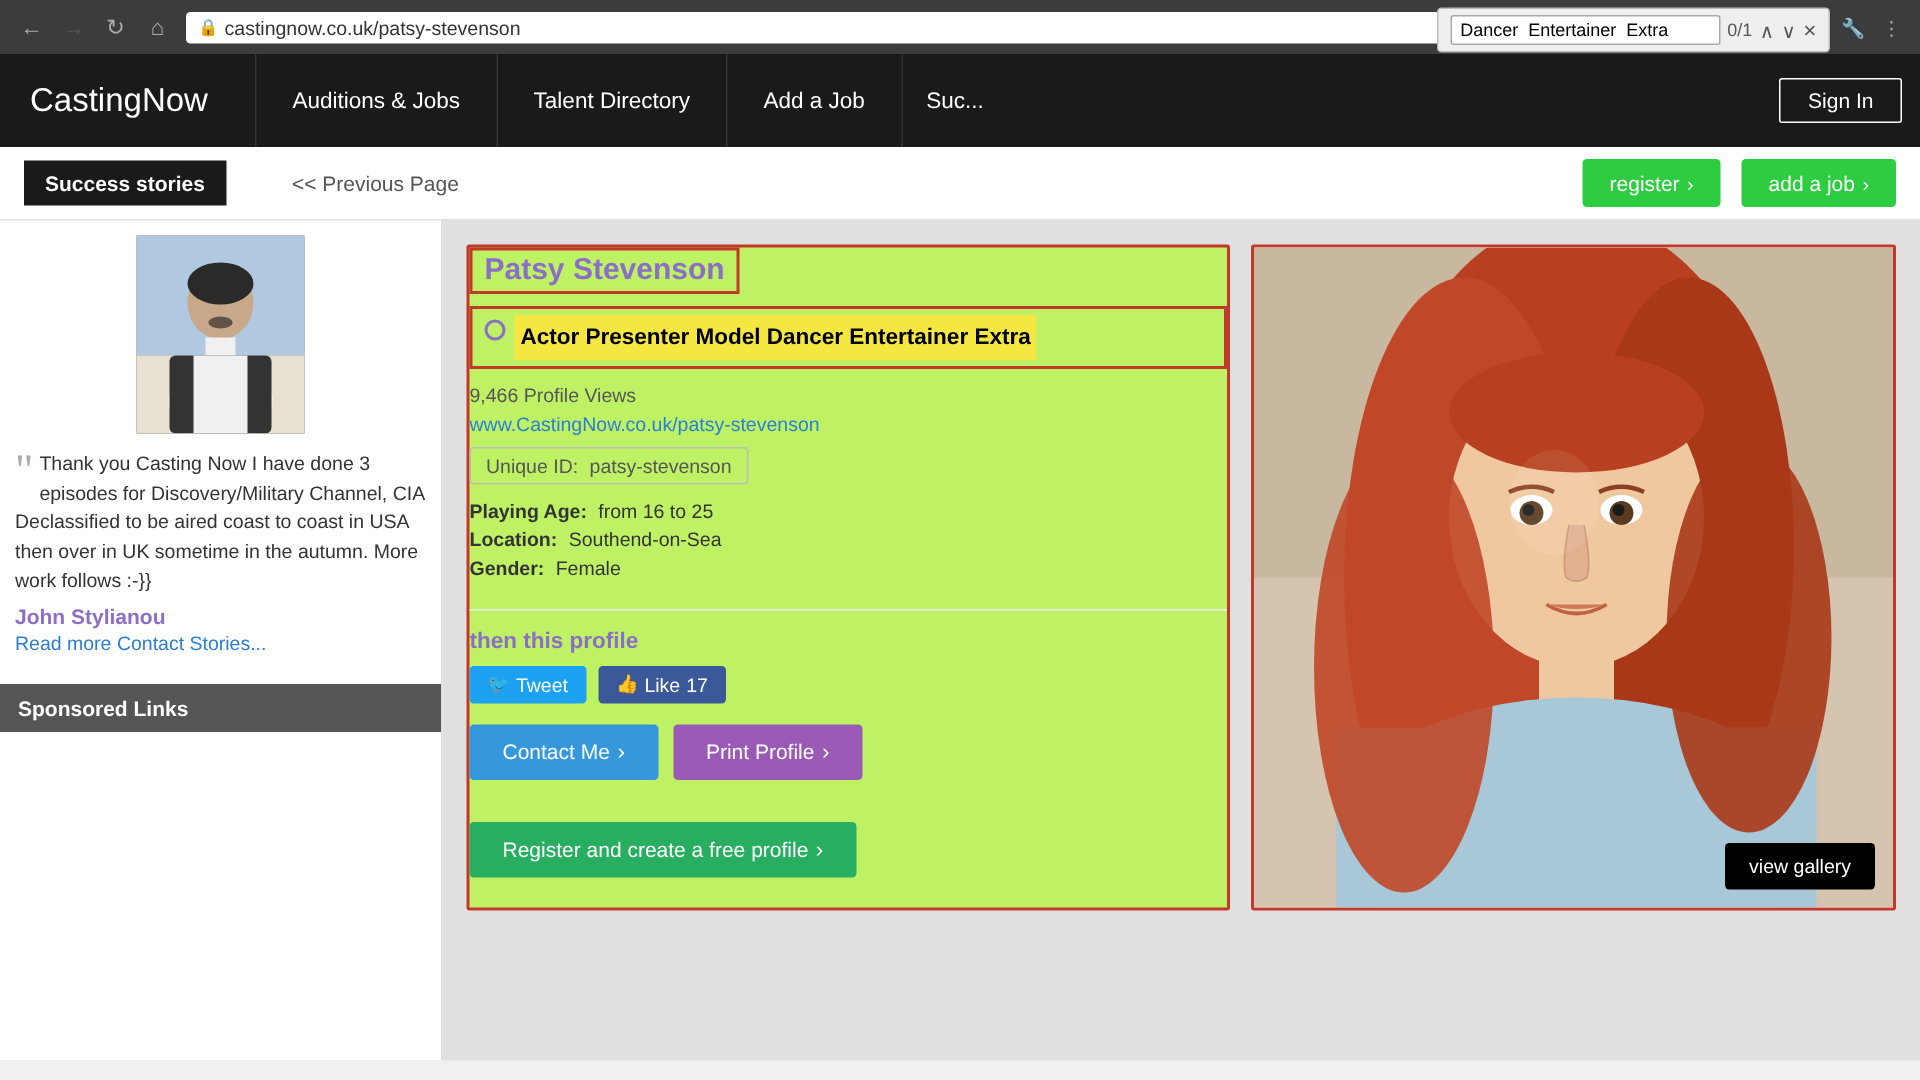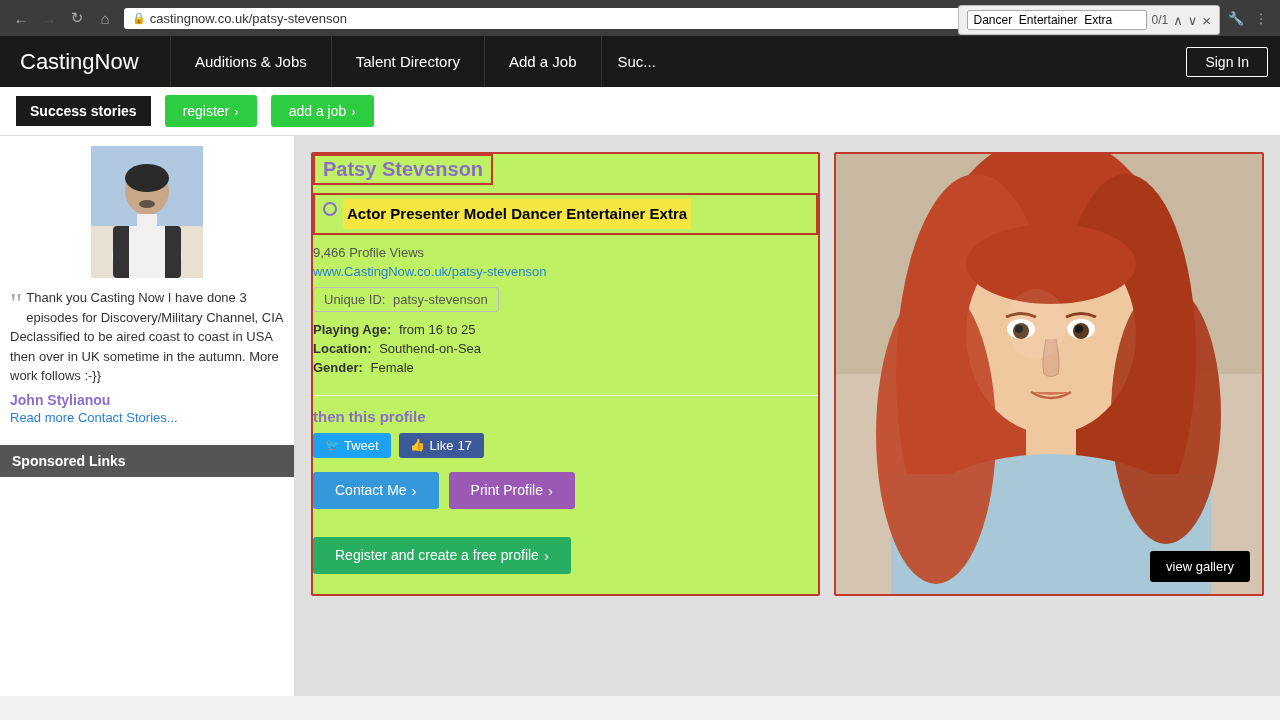--- a/index.html
+++ b/index.html
@@ -33,21 +33,21 @@
 
   <div style="position:absolute;right:60px;top:5px;background:#efefef;border:1px solid #bbb;border-radius:3px;padding:4px 8px;display:flex;align-items:center;gap:5px;z-index:200;">
     <input style="padding: 2px 6px; font-size: 12px; border: 1px solid rgb(170, 170, 170); border-radius: 2px; width: 180px;" value="Dancer  Entertainer  Extra">
     <span style="font-size:12px;color:#555;">0/1</span>
     <button style="background:none;border:none;cursor:pointer;font-size:13px;color:#555;">∧</button>
     <button style="background:none;border:none;cursor:pointer;font-size:13px;color:#555;">∨</button>
     <button style="background:none;border:none;cursor:pointer;font-size:15px;color:#555;">×</button>
   </div>
 </div>
 
-<div style="background:#1a1a1a;display:flex;align-items:stretch;height:51px;">
+<div style="background:#1a1a1a;display:flex;align-items:stretch;height:62px;">
   <div style="display:flex;align-items:center;padding:0 20px;color:white;font-size:22px;font-weight:bold;min-width:170px;">
     <span style="font-weight:300;">Casting</span>
       <span style="font-weight:normal;">Now</span>
   </div>
   <div style="display:flex;align-items:stretch;flex:1;">
     <div style="display:flex;align-items:center;padding:0 24px;color:white;font-size:15px;cursor:pointer;border-left:1px solid #333;white-space:nowrap;">
       <span>Auditions &amp; Jobs</span>
     </div>
     <div style="display:flex;align-items:center;padding:0 24px;color:white;font-size:15px;cursor:pointer;border-left:1px solid #333;white-space:nowrap;text-align:center;">
       <span>Talent Directory</span>
@@ -59,20 +59,23 @@
       <span>Suc...</span>
     </div>
   </div>
   <button style="margin-right:12px;align-self:center;background:transparent;border:1px solid white;color:white;padding:6px 18px;font-size:14px;cursor:pointer;border-radius:2px;">Sign In</button>
 </div>
 
 <div style="background:white;border-bottom:1px solid #ddd;display:flex;align-items:center;padding:8px 16px;gap:14px;">
   <div style="background:#1a1a1a;color:white;padding:7px 14px;font-size:14px;font-weight:bold;white-space:nowrap;">
     <span>Success stories</span>
   </div>
+  <a href="#" style="color:#555;text-decoration:none;font-size:14px;flex:1;padding-left:30px;">
+    <span>&lt;&lt; Previous Page</span>
+  </a>
   <button style="background:#2ecc40;color:white;border:none;padding:8px 18px;font-size:14px;cursor:pointer;border-radius:3px;display:flex;align-items:center;gap:5px;">
     <span>register</span>
     <span style="font-size:13px;">›</span>
   </button>
   <button style="background:#2ecc40;color:white;border:none;padding:8px 18px;font-size:14px;cursor:pointer;border-radius:3px;display:flex;align-items:center;gap:5px;">
     <span>add a job</span>
     <span style="font-size:13px;">›</span>
   </button>
 </div>
 

